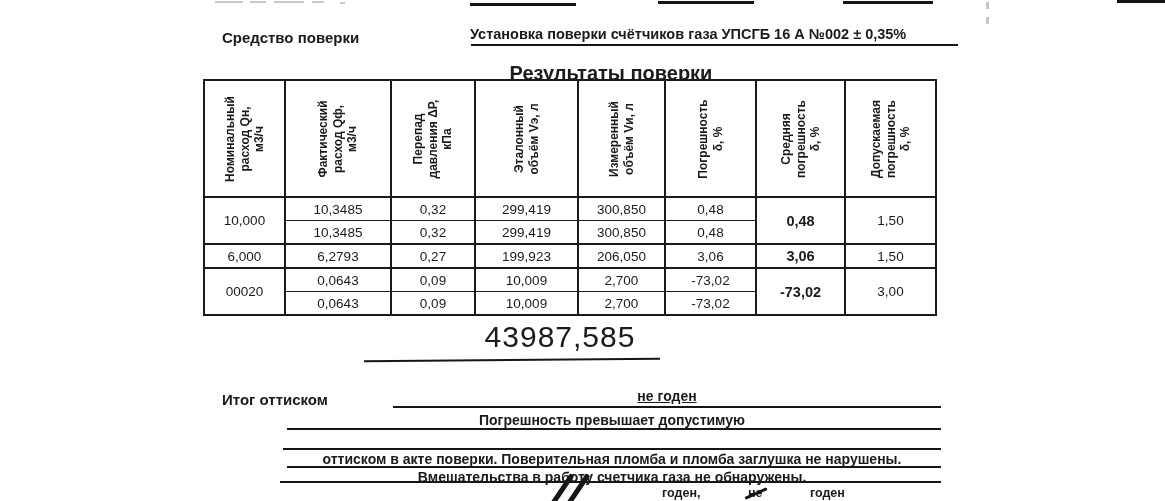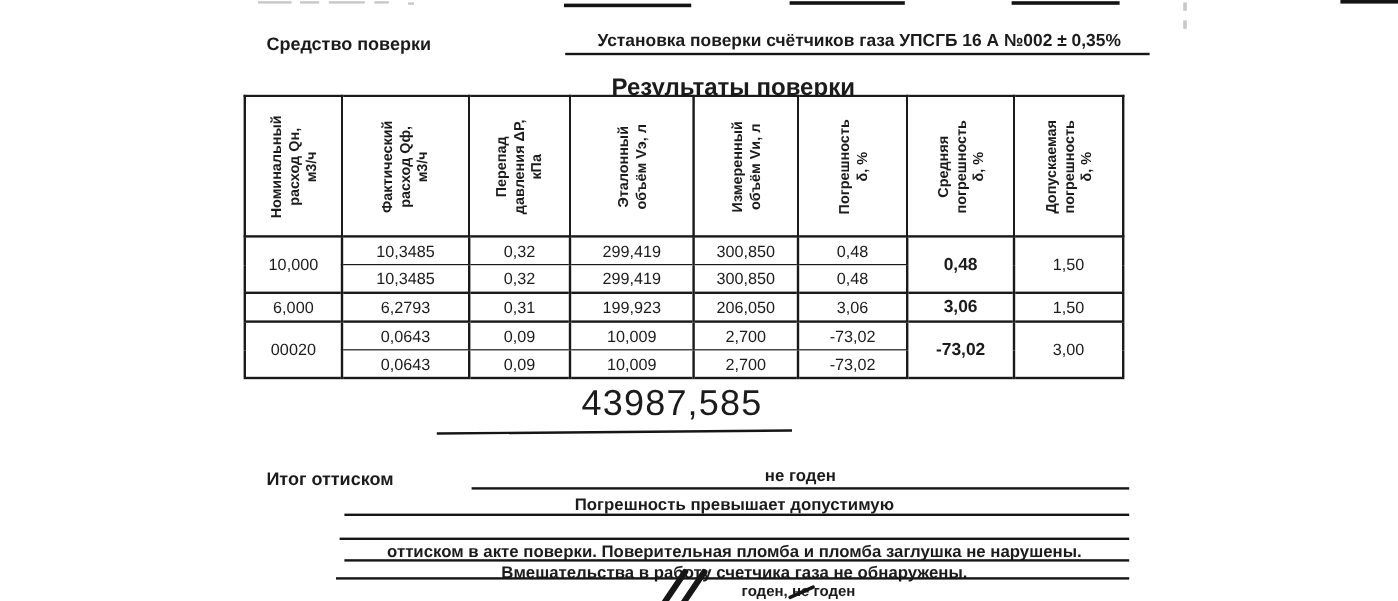--- a/index.html
+++ b/index.html
@@ -10,21 +10,21 @@
     font-family:"Liberation Sans","DejaVu Sans",sans-serif;
     color:#1b1b1b;
     overflow:hidden;
   }
   .bline{position:absolute;background:#141414;height:3px;}
   .gline{position:absolute;background:#9a9a9a;height:2px;opacity:.55;}
   .hline{position:absolute;background:#161616;height:2px;}
   .lbl{position:absolute;font-weight:bold;font-size:15px;white-space:nowrap;}
   .means-value{
     position:absolute;left:470px;top:26px;width:492px;
-    font-weight:bold;font-size:14.5px;text-align:center;white-space:nowrap;
+    font-weight:bold;font-size:14.5px;white-space:nowrap;
   }
   .results-title{
     position:absolute;left:480px;top:62px;width:262px;
     font-weight:bold;font-size:20px;text-align:center;
   }
   table.results{
     position:absolute;left:203px;top:79px;
     border-collapse:collapse;table-layout:fixed;
     border:2px solid #1a1a1a;
   }
@@ -53,21 +53,21 @@
     font-size:30px;letter-spacing:1px;text-align:center;white-space:nowrap;
   }
   .verdict-text{
     position:absolute;left:283px;width:658px;
     font-weight:bold;font-size:14px;text-align:center;white-space:nowrap;
   }
   .footer-options{
     position:absolute;left:618px;top:486px;
     font-weight:bold;font-size:12.5px;white-space:nowrap;
   }
-  .footer-options .opt{position:relative;display:inline-block;}
+  .footer-options .opt{position:relative;display:inline-block;margin-left:44px;}
   .pen{position:absolute;background:#161616;border-radius:2px;transform-origin:center;}
 </style>
 </head>
 <body>
 
 <div class="page">
 
   <div class="gline" style="left:215px;top:1px;width:28px;"></div>
   <div class="gline" style="left:250px;top:1px;width:16px;"></div>
   <div class="gline" style="left:274px;top:1px;width:30px;"></div>
@@ -152,21 +152,21 @@
       <tr>
         <td>10,3485</td>
         <td>0,32</td>
         <td>299,419</td>
         <td>300,850</td>
         <td>0,48</td>
       </tr>
       <tr class="gs">
         <td>6,000</td>
         <td>6,2793</td>
-        <td>0,31</td>
+        <td>0,27</td>
         <td>199,923</td>
         <td>206,050</td>
         <td>3,06</td>
         <td class="avg">3,06</td>
         <td>1,50</td>
       </tr>
       <tr class="gs">
         <td rowspan="2">00020</td>
         <td>0,0643</td>
         <td>0,09</td>
@@ -183,21 +183,21 @@
         <td>2,700</td>
         <td>-73,02</td>
       </tr>
     </tbody>
   </table>
 
   <div class="reading-value">43987,585</div>
   <div class="hline" style="left:364px;top:359px;width:296px;transform:rotate(-0.5deg);"></div>
 
   <div class="lbl" style="left:222px;top:391px;">Итог оттиском</div>
-  <div class="verdict-text" style="left:393px;width:548px;top:388px;">не годен</div>
+  <div class="verdict-text" style="left:393px;width:548px;top:388px;text-decoration:underline;">не годен</div>
   <div class="hline" style="left:393px;top:406px;width:548px;"></div>
 
   <div class="verdict-text" style="top:412px;">Погрешность превышает допустимую</div>
   <div class="hline" style="left:287px;top:428px;width:654px;"></div>
 
   <div class="hline" style="left:283px;top:448px;width:658px;"></div>
 
   <div class="verdict-text" style="top:451px;">оттиском в акте поверки. Поверительная пломба и пломба заглушка не нарушены.</div>
   <div class="hline" style="left:287px;top:466px;width:654px;"></div>
 

